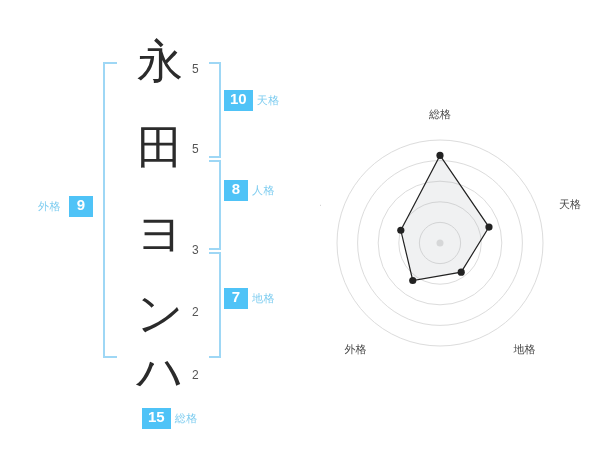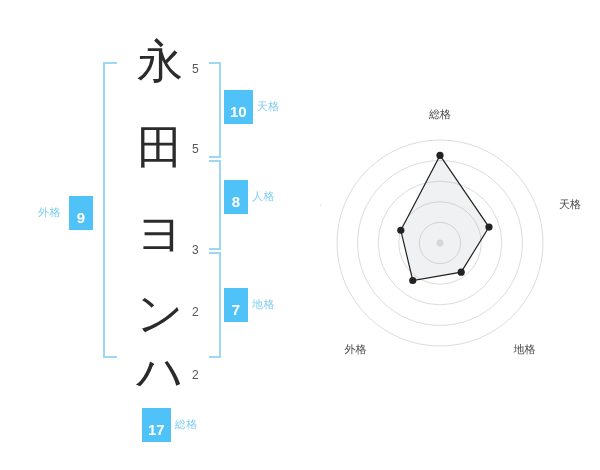--- a/index.html
+++ b/index.html
@@ -69,21 +69,21 @@
     position: absolute;
     display: flex;
     align-items: center;
     gap: 4px;
   }
   .badge {
     background: #4fc3f7;
     color: #ffffff;
     font-size: 15px;
     font-weight: bold;
-    padding: 14px 6px 4px 6px;
+    padding: 1px 6px 4px 6px;
     min-width: 24px;
     text-align: center;
     line-height: 1.05;
   }
   .badge-label {
     color: #7fcdf0;
     font-size: 11px;
     letter-spacing: 0.5px;
   }
   .badge-label.left-side { margin-right: 4px; }
@@ -138,21 +138,21 @@
       <span class="badge-label">人格</span>
     </div>
 
     <div class="bracket" style="left:209px; top:252px; height:106px;"></div>
     <div class="badge-group" style="left:224px; top:288px;">
       <span class="badge">7</span>
       <span class="badge-label">地格</span>
     </div>
 
     <div class="badge-group" style="left:142px; top:408px;">
-      <span class="badge">17</span>
+      <span class="badge">15</span>
       <span class="badge-label">総格</span>
     </div>
   </div>
 
   <div id="chart-panel">
     <svg id="radar-svg" width="280" height="470" viewBox="0 0 280 470">
       <g id="radar-grid">
           <circle cx="120" cy="243" r="103" fill="none" stroke="#dcdcdc" stroke-width="1"></circle>
           <circle cx="120" cy="243" r="82.4" fill="none" stroke="#dcdcdc" stroke-width="1"></circle>
           <circle cx="120" cy="243" r="61.8" fill="none" stroke="#dcdcdc" stroke-width="1"></circle>

